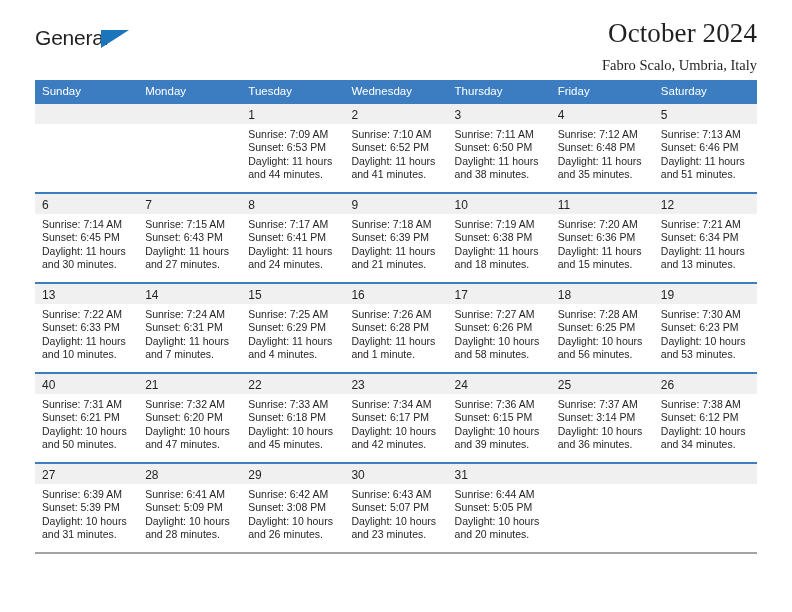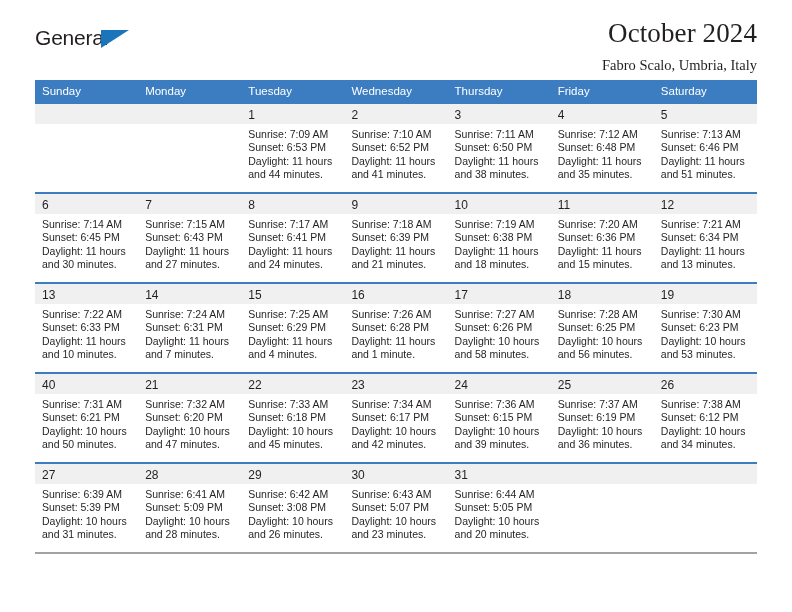--- a/index.html
+++ b/index.html
@@ -460,21 +460,21 @@
                 <div>Daylight: 10 hours</div>
                 <div>and 39 minutes.</div>
               </div>
             </div>
           </td>
           <td>
             <div class="cell-inner">
               <div class="daynum-band">25</div>
               <div class="cell-body">
                 <div>Sunrise: 7:37 AM</div>
-                <div>Sunset: 6:19 PM</div>
+                <div>Sunset: 3:14 PM</div>
                 <div>Daylight: 10 hours</div>
                 <div>and 36 minutes.</div>
               </div>
             </div>
           </td>
           <td>
             <div class="cell-inner">
               <div class="daynum-band">26</div>
               <div class="cell-body">
                 <div>Sunrise: 7:38 AM</div>

